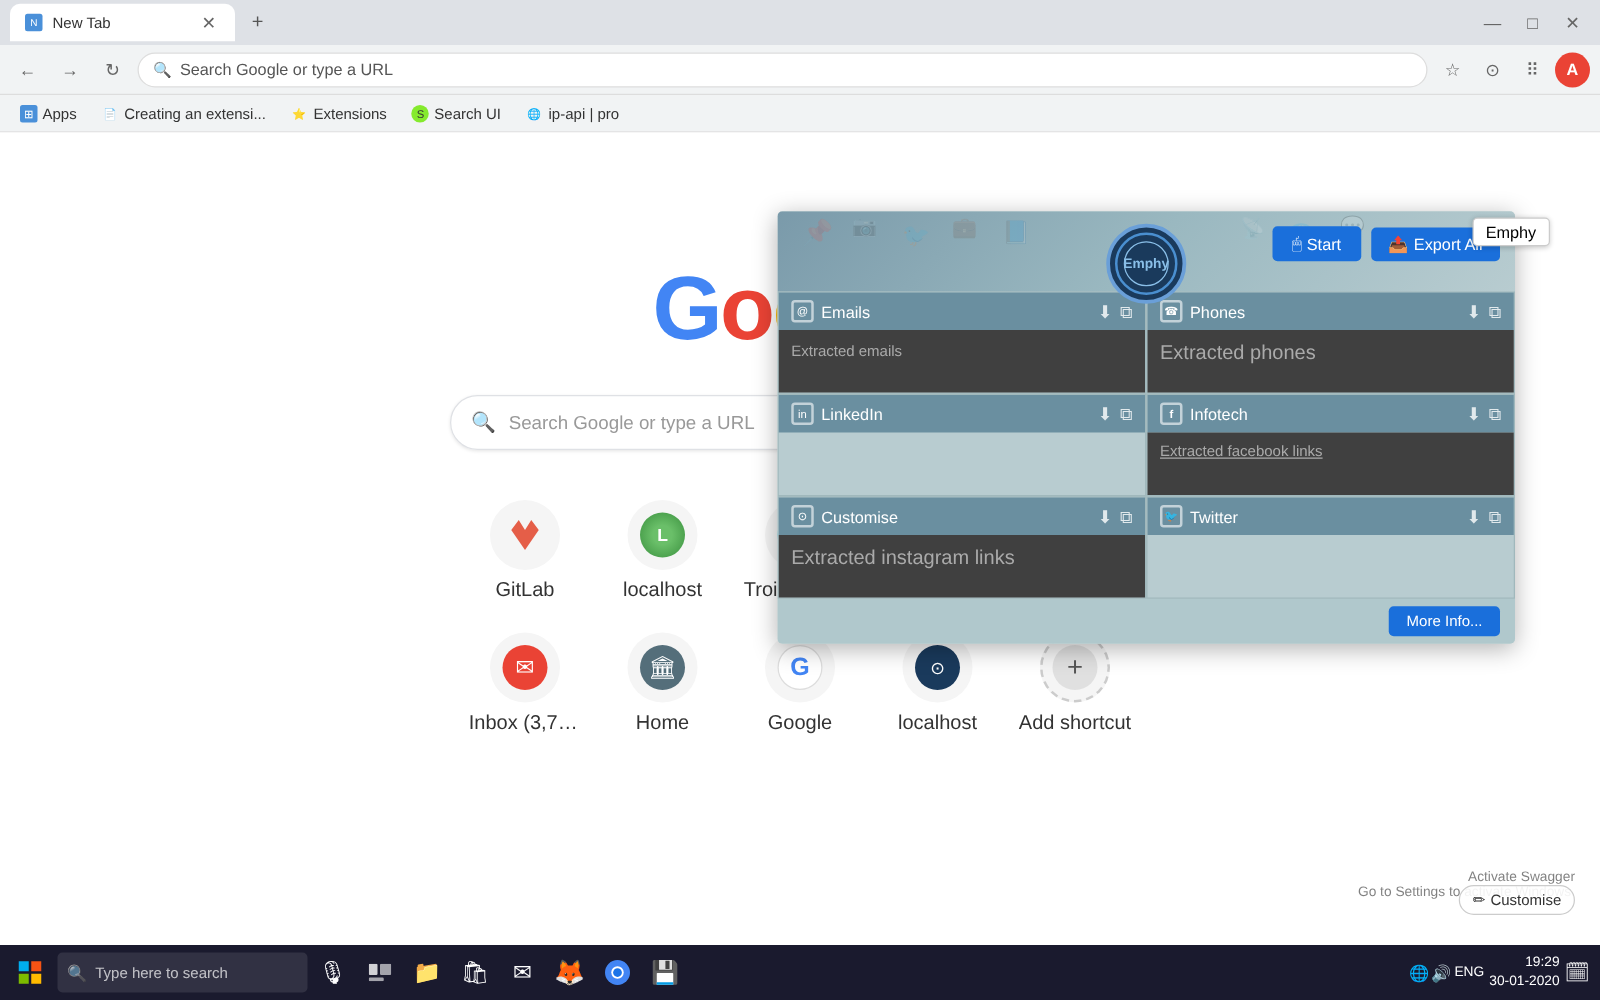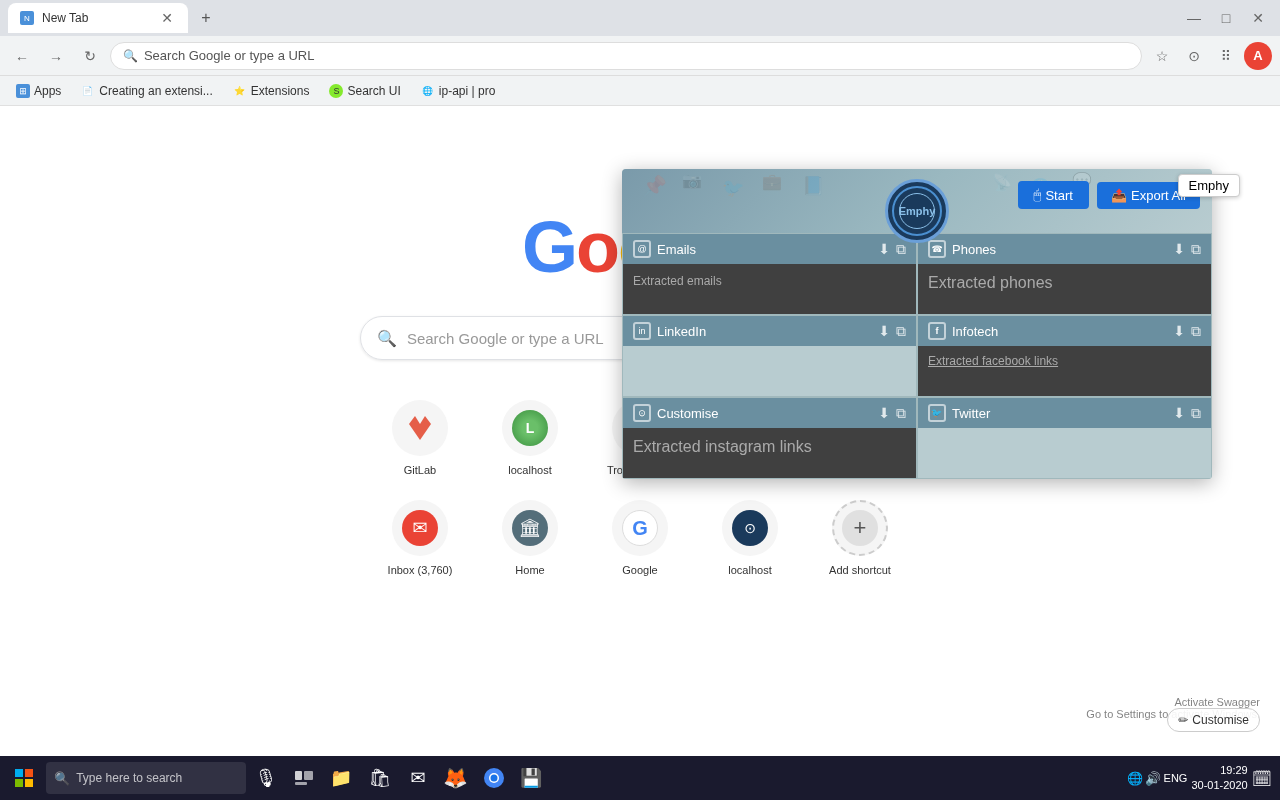--- a/index.html
+++ b/index.html
@@ -209,21 +209,21 @@
       cursor: pointer;
       width: 90px;
     }
     .shortcut-icon {
       width: 56px;height: 56px;
       border-radius: 50%;
       display: flex;align-items:center;justify-content:center;
       font-size: 26px;
     }
     .shortcut-label {
-      font-size: 11px;
+      font-size: 16px;
       color: #333;
       text-align: center;
       max-width: 90px;
       overflow: hidden;
       text-overflow: ellipsis;
       white-space: nowrap;
     }
 
     
     .taskbar {
@@ -671,20 +671,25 @@
               <span>Twitter</span>
               <div class="cell-header-actions">
                 <span class="cell-action-btn">⬇</span>
                 <span class="cell-action-btn">⧉</span>
               </div>
             </div>
           </div>
         </div>
       </div>
 
+      <div class="popup-footer">
+        <button class="btn-more-info">
+          <span>More Info...</span>
+        </button>
+      </div>
     </div>
 
     <div class="taskbar">
       <div class="taskbar-start">
         <svg width="20" height="20" viewBox="0 0 20 20">
           <rect x="1" y="1" width="8" height="8" fill="#00adef"></rect>
           <rect x="11" y="1" width="8" height="8" fill="#f65314"></rect>
           <rect x="1" y="11" width="8" height="8" fill="#7cbb00"></rect>
           <rect x="11" y="11" width="8" height="8" fill="#ffbb00"></rect>
         </svg>

